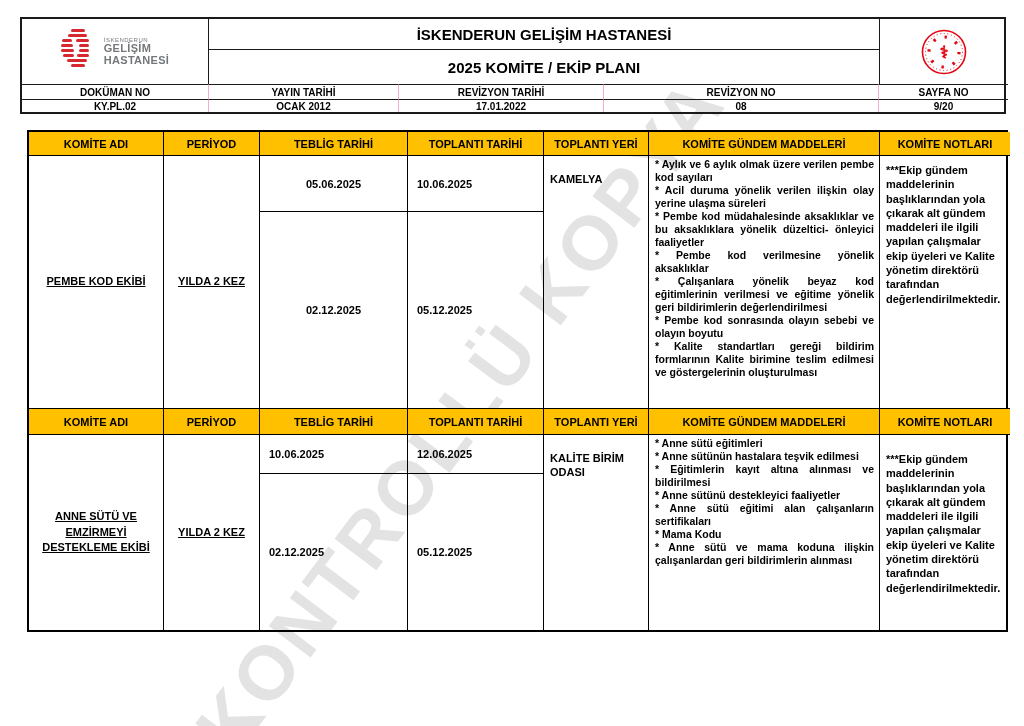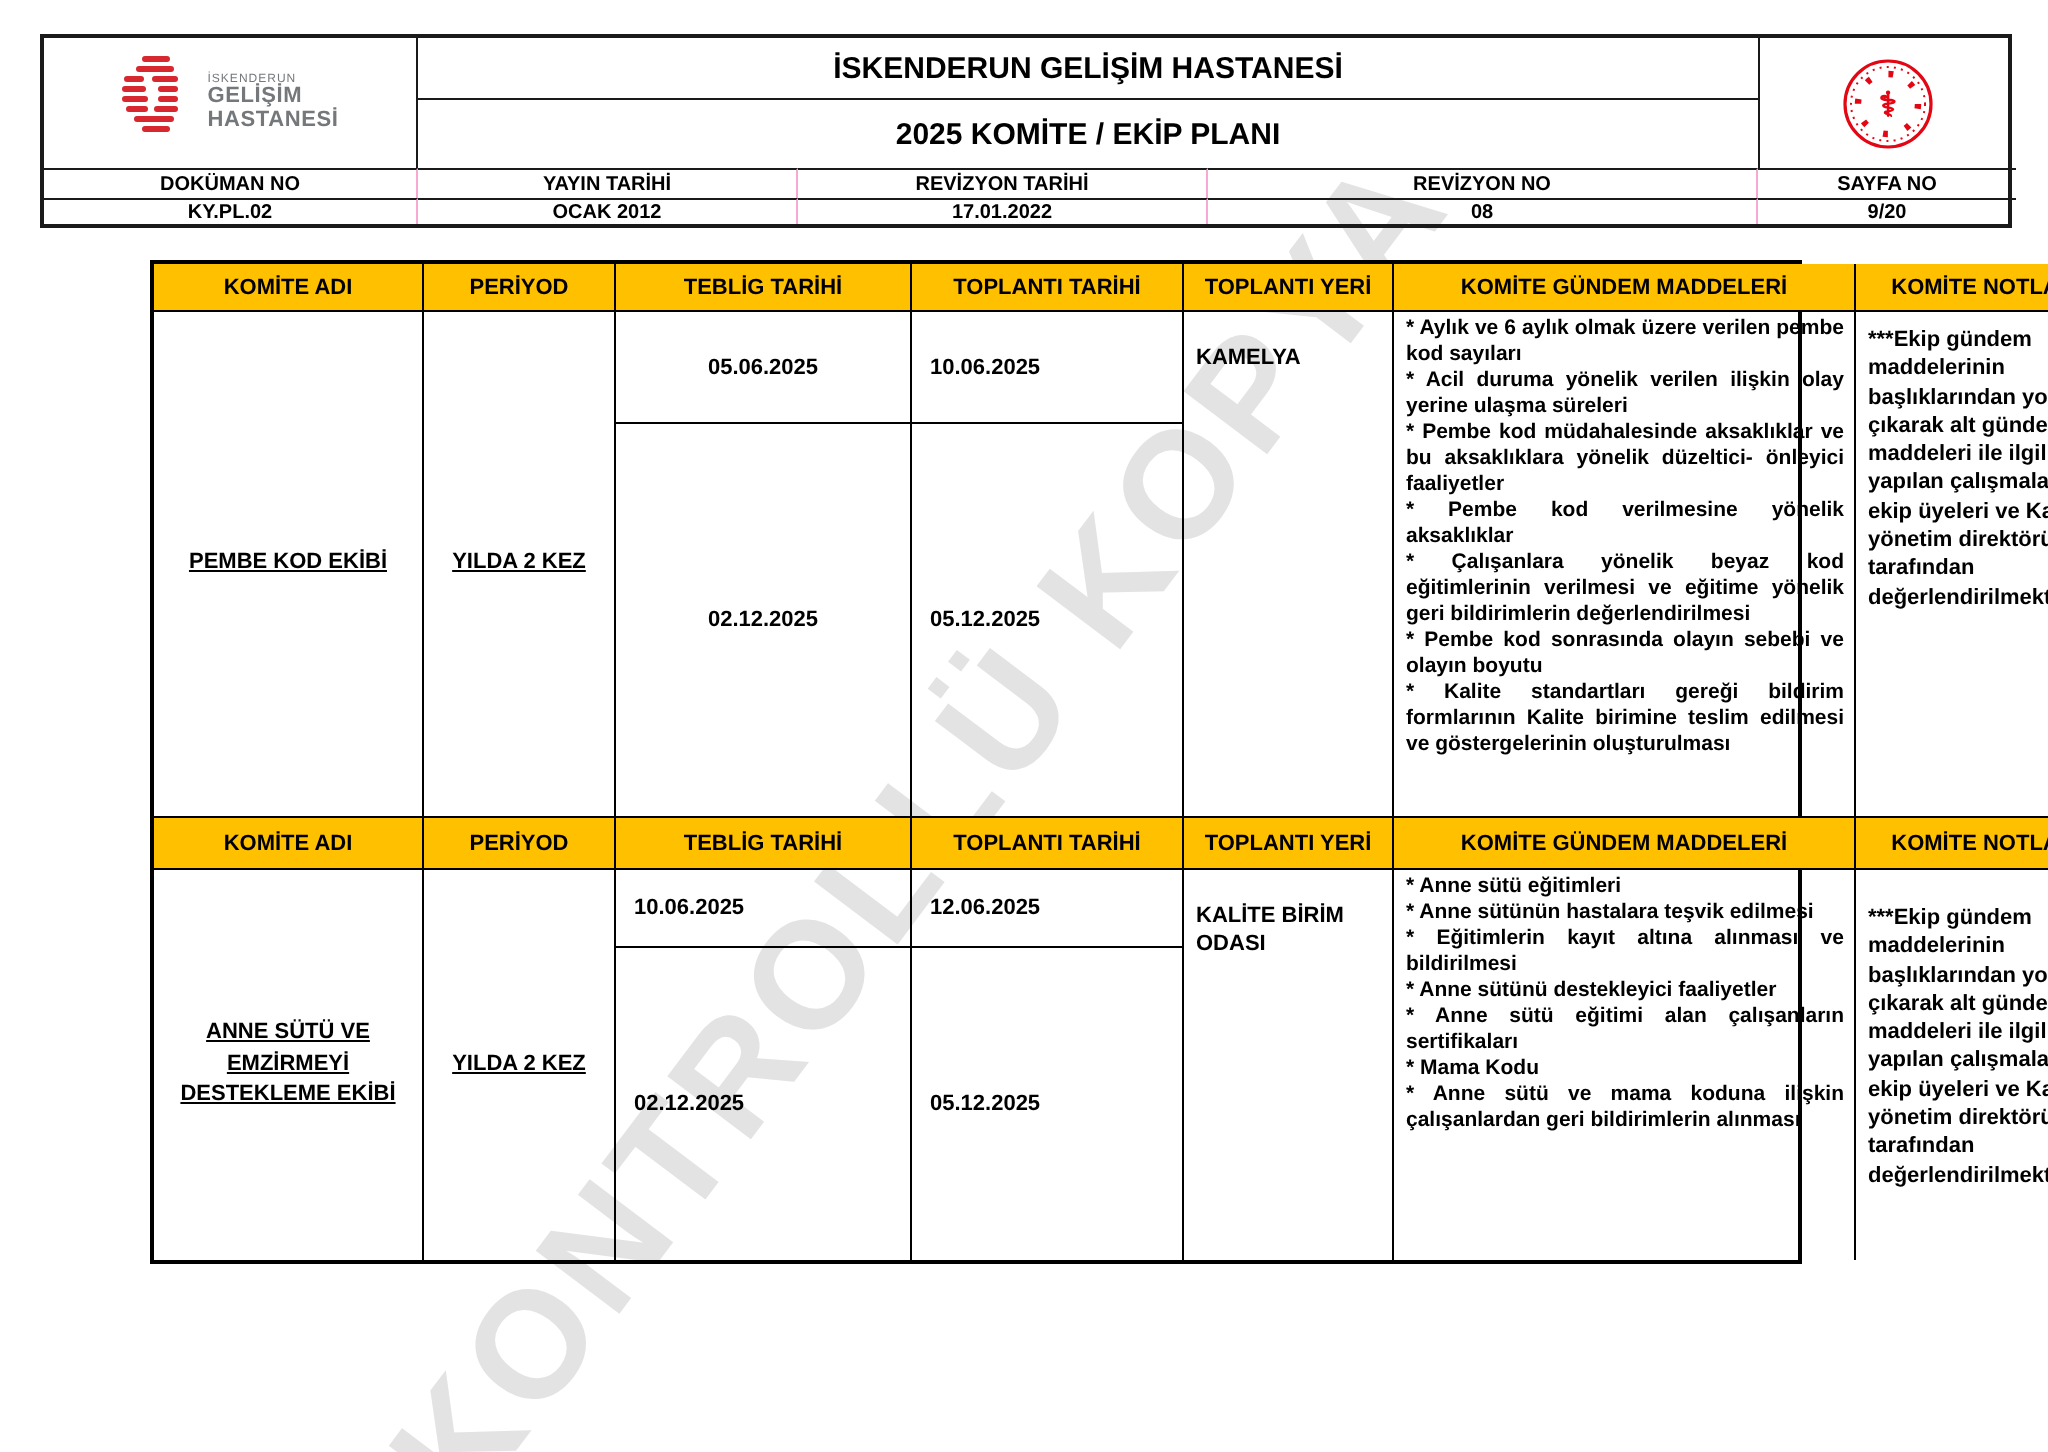--- a/index.html
+++ b/index.html
@@ -30,25 +30,25 @@
   .dh-title2{grid-area:2/2/3/5;font-weight:bold;font-size:15px;}
   .dh-emblem{grid-area:1/5/3/6;border-left:1px solid #1a1a1a;}
   .dh-meta{border-top:1px solid #1a1a1a;border-right:1px solid #f9a8d4;font-weight:bold;font-size:10px;}
   .dh-meta.lastcol{border-right:none;}
   .logo-text{display:flex;flex-direction:column;line-height:1.05;color:#75787b;}
   .logo-text .l1{font-size:6px;letter-spacing:.5px;}
   .logo-text .l2,.logo-text .l3{font-size:11px;font-weight:bold;letter-spacing:.3px;}
 
   
   .tbl{
-    position:absolute;left:27px;top:130px;width:826px;z-index:2;
+    position:absolute;left:27px;top:130px;width:981px;z-index:2;
     display:grid;background:transparent;
     grid-template-columns:135px 96px 148px 136px 105px 231px 130px;
     grid-template-rows:24px 56px 197px 26px 39px 156px;
-    border:2px solid #000;box-sizing:border-box;margin-left:48px;
+    border:2px solid #000;box-sizing:border-box;
   }
   .c{box-sizing:border-box;border-right:1px solid #000;border-bottom:1px solid #000;background:transparent;}
   .c.nr{border-right:none;}
   .c.nb{border-bottom:none;}
   .hcell{
     background:#FFC000;display:flex;align-items:center;justify-content:center;
     font-weight:bold;font-size:11px;text-align:center;
   }
   .namecell{display:flex;align-items:center;justify-content:center;text-align:center;
     font-weight:bold;font-size:11px;padding:0 8px;line-height:1.45;text-decoration:underline;}

